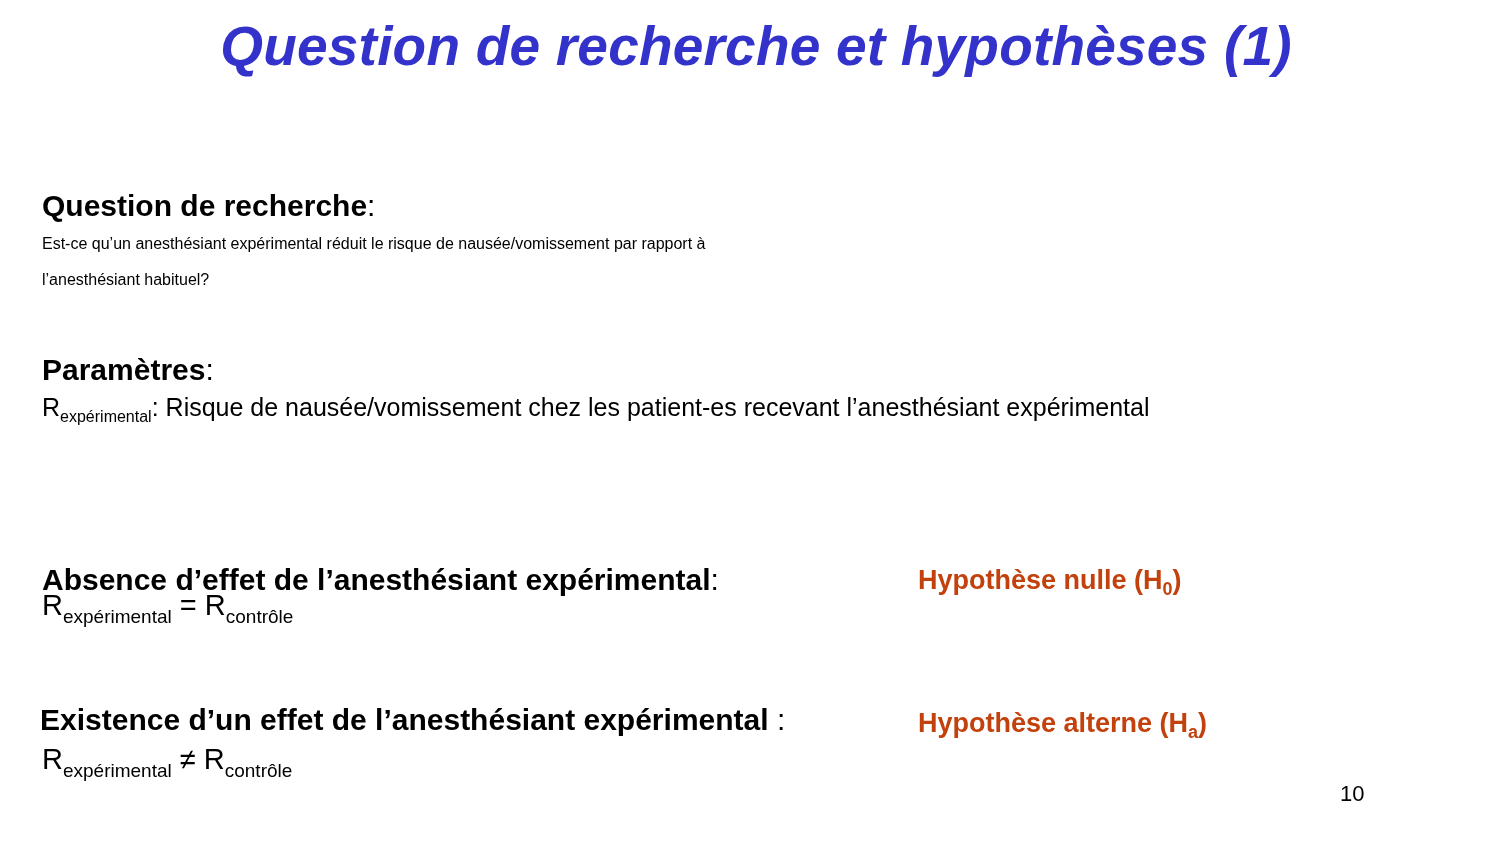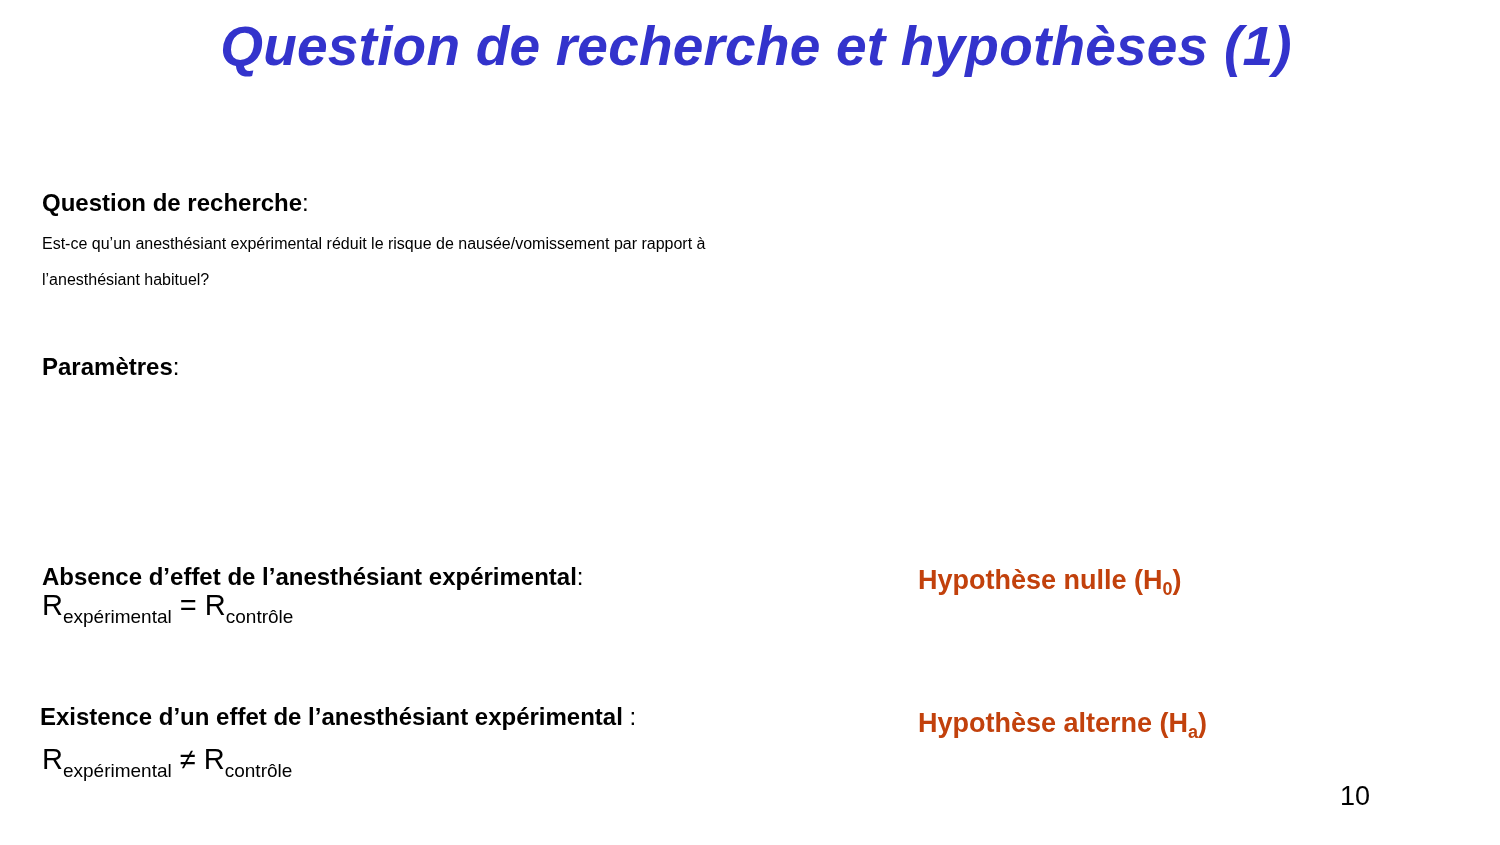--- a/index.html
+++ b/index.html
@@ -6,50 +6,54 @@
     body {
       width: 1500px; height: 845px; background: #ffffff; position: relative; overflow: hidden;
       font-family: "Liberation Sans", sans-serif; color: #000;
     }
     .title {
       position: absolute; left: 0; top: 14px; width: 1512px; text-align: center;
       font-size: 55px; font-weight: bold; font-style: italic; color: #3333CC;
       letter-spacing: 0.2px;
     }
     .abs { position: absolute; white-space: nowrap; }
-    .h { font-size: 24px; font-weight: bold; }
+    .h { font-size: 30px; font-weight: bold; }
     .h .colon { font-weight: normal; }
     .body { font-size: 16px; line-height: 36px; }
     .param-line { font-size: 25px; height: 34px; line-height: 34px; }
     .R { font-size: 25px; }
     sub.s { font-size: 16px; vertical-align: -6px; line-height: 0; }
     .eq { font-size: 29px; }
     .eq sub.s { font-size: 19px; vertical-align: -8px; }
     .hyp { font-size: 27px; font-weight: bold; color: #c2410c; }
     .hyp sub { font-size: 18px; vertical-align: -6px; line-height: 0; }
-    .pagenum { font-size: 27px; }
+    .pagenum { font-size: 22px; }
     .gap { display: inline-block; }
   </style>
 </head>
 <body>
 
 <div class="title">Question de recherche et hypothèses (1)</div>
 
 <div class="abs h" style="left:42px; top:189px;">
   <span>Question de recherche</span><span class="colon">:</span>
 </div>
 <div class="abs body" style="left:42px; top:226px;">
   <div>Est-ce qu’un anesthésiant expérimental réduit le risque de nausée/vomissement par rapport à</div>
   <div>l’anesthésiant habituel?</div>
 </div>
 
 <div class="abs h" style="left:42px; top:353px;">
   <span>Paramètres</span><span class="colon">:</span>
 </div>
 <div class="abs" style="left:42px; top:390px;">
+  <div class="param-line">
+    <span class="R">R</span><sub class="s">expérimental</sub><span>:</span>
+    <span>Risque de nausée/vomissement chez les patient-es recevant l’anesthésiant expérimental</span>
+  </div>
 </div>
 
 <div class="abs h" style="left:42px; top:563px;">
   <span>Absence d’effet de l’anesthésiant expérimental</span><span class="colon">:</span>
 </div>
 <div class="abs eq" style="left:42px; top:589px;">
   <span>R</span><sub class="s">expérimental</sub>
   <span>=</span>
   <span>R</span><sub class="s">contrôle</sub>
 </div>

